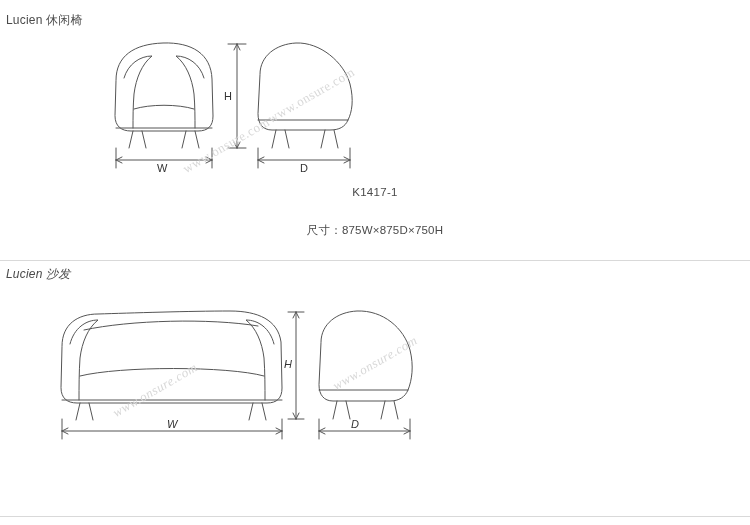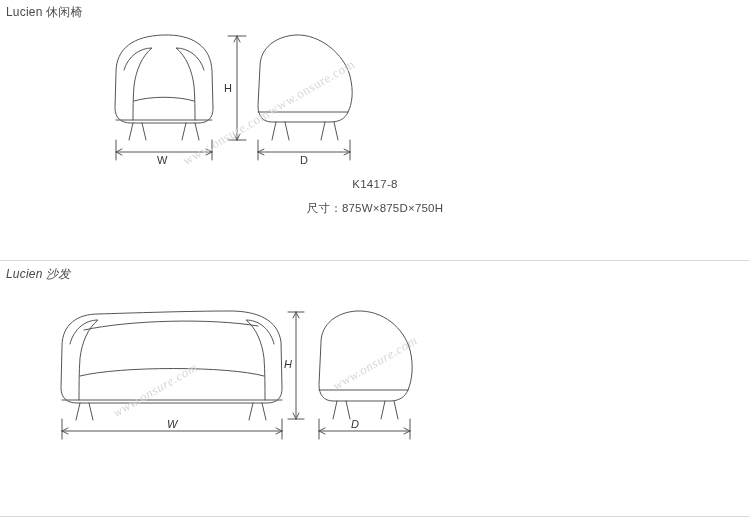--- a/index.html
+++ b/index.html
@@ -5,41 +5,41 @@
   html,body{margin:0;padding:0;}
   body{
     width:750px;height:525px;
     background:#ffffff;
     font-family:"Liberation Sans","DejaVu Sans",sans-serif;
     color:#333;
     position:relative;
     overflow:hidden;
   }
   .section{position:absolute;left:0;width:750px;}
-  #sec-chair{top:0;height:262px;}
+  #sec-chair{top:8px;height:262px;}
   #sec-sofa{top:262px;height:263px;font-style:italic;}
 
   .sec-title{
     position:absolute;left:6px;top:4px;
     font-size:12px;color:#4a4a4a;letter-spacing:.2px;
     white-space:nowrap;
   }
   .divider{
     position:absolute;left:0;width:750px;height:1px;
     background:#d9d9d9;
   }
   #div-top{top:260px;}
   #div-bot{top:516px;}
 
   .caption{
     position:absolute;width:750px;text-align:center;
     font-size:11.5px;color:#4a4a4a;
   }
   .caption.code{letter-spacing:.3px;}
-  .caption.dims{letter-spacing:.2px;}
+  .caption.dims{letter-spacing:.2px;margin-top:14px;}
 
   .stage{position:absolute;left:0;top:0;width:750px;height:100%;}
   svg{display:block;}
 
   .wm{
     position:absolute;
     font-size:13px;
     color:#d8d8d8;
     transform:rotate(-30deg);
     transform-origin:left top;
@@ -117,21 +117,21 @@
     </svg>
 
     <div class="dimlabel" style="left:224px;top:82px;">H</div>
     <div class="dimlabel" style="left:157px;top:154px;">W</div>
     <div class="dimlabel" style="left:300px;top:154px;">D</div>
 
     <div class="wm" style="left:180px;top:155px;">www.onsure.com</div>
     <div class="wm" style="left:265px;top:105px;">www.onsure.com</div>
   </div>
 
-  <div class="caption code" style="top:178px;">K1417-8</div>
+  <div class="caption code" style="top:178px;">K1417-1</div>
   <div class="caption dims" style="top:201px;">尺寸：875W×875D×750H</div>
 </div>
 
 <div class="divider" id="div-top"></div>
 
 <div class="section" id="sec-sofa">
 
   <div class="sec-title">Lucien 沙发</div>
 
   <div class="stage">

